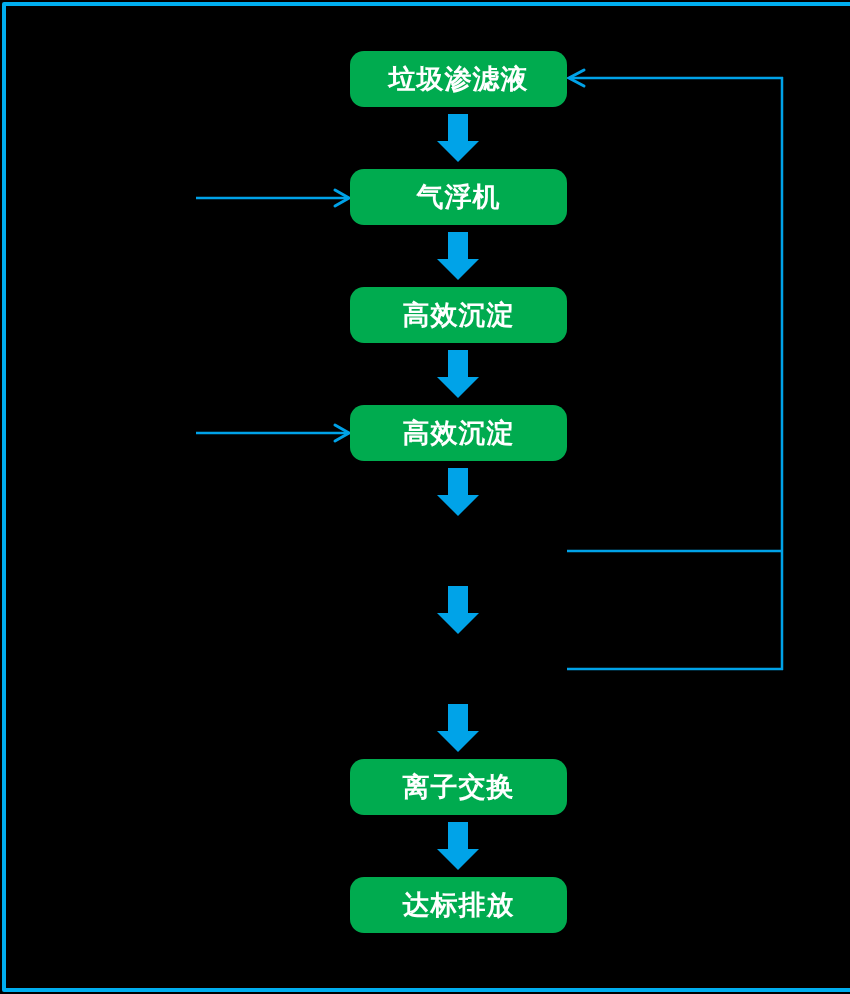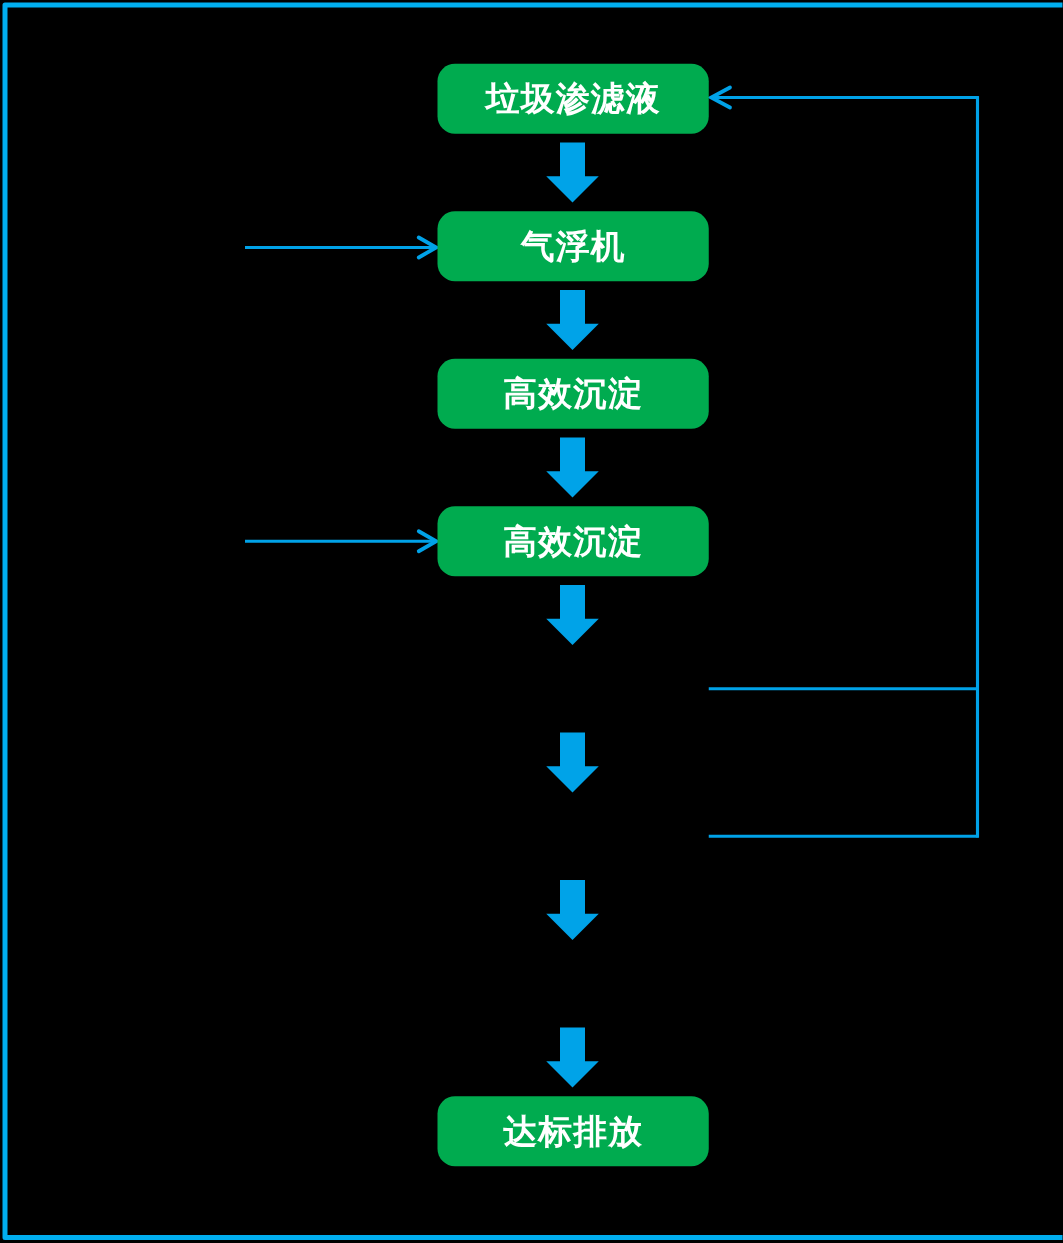--- a/index.html
+++ b/index.html
@@ -98,16 +98,19 @@
   </div>
   <div class="node node-2">
     <span class="node-label">气浮机</span>
   </div>
   <div class="node node-3">
     <span class="node-label">高效沉淀</span>
   </div>
   <div class="node node-4">
     <span class="node-label">高效沉淀</span>
   </div>
+  <div class="node node-7">
+    <span class="node-label">离子交换</span>
+  </div>
   <div class="node node-8">
     <span class="node-label">达标排放</span>
   </div>
 </div>
 
 </body></html>

